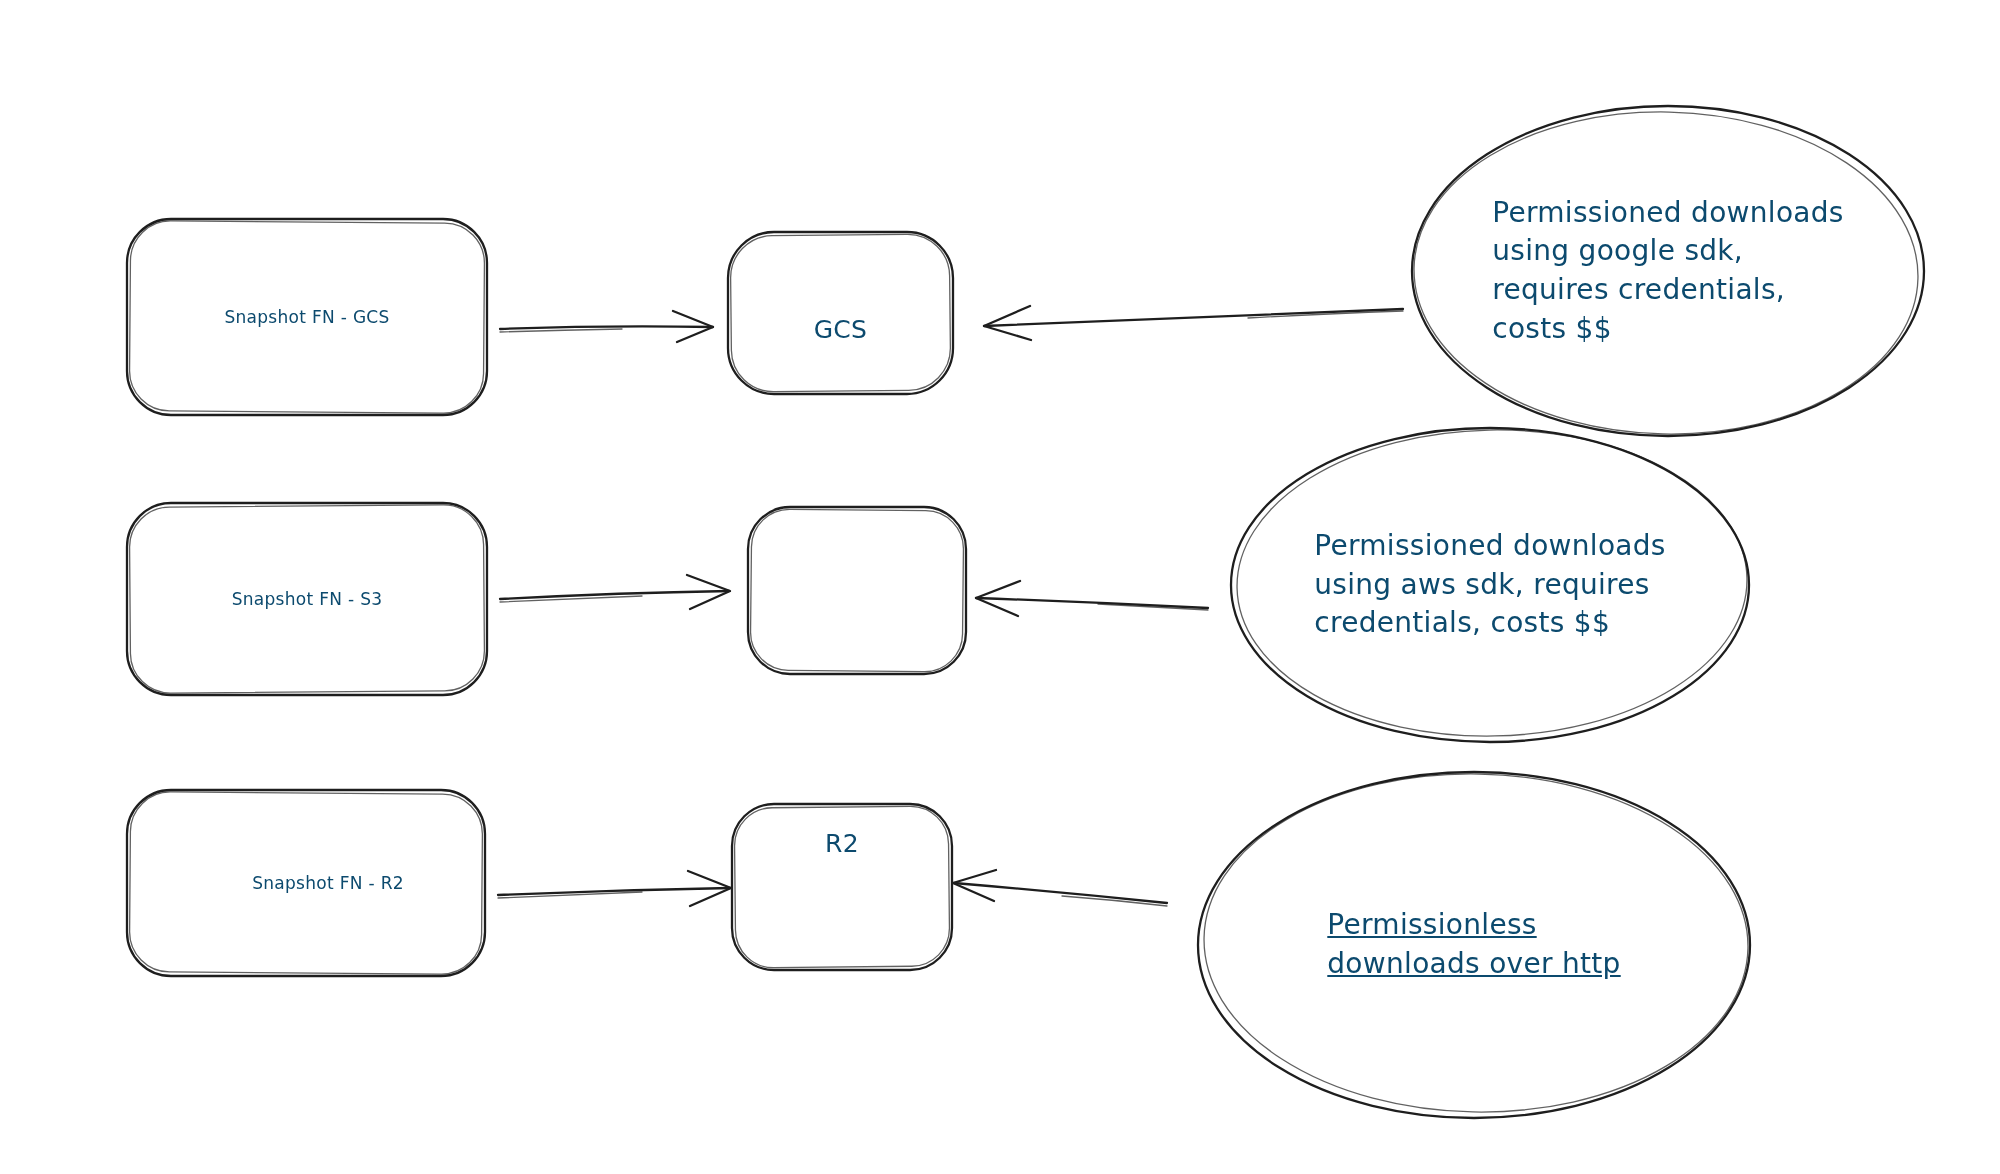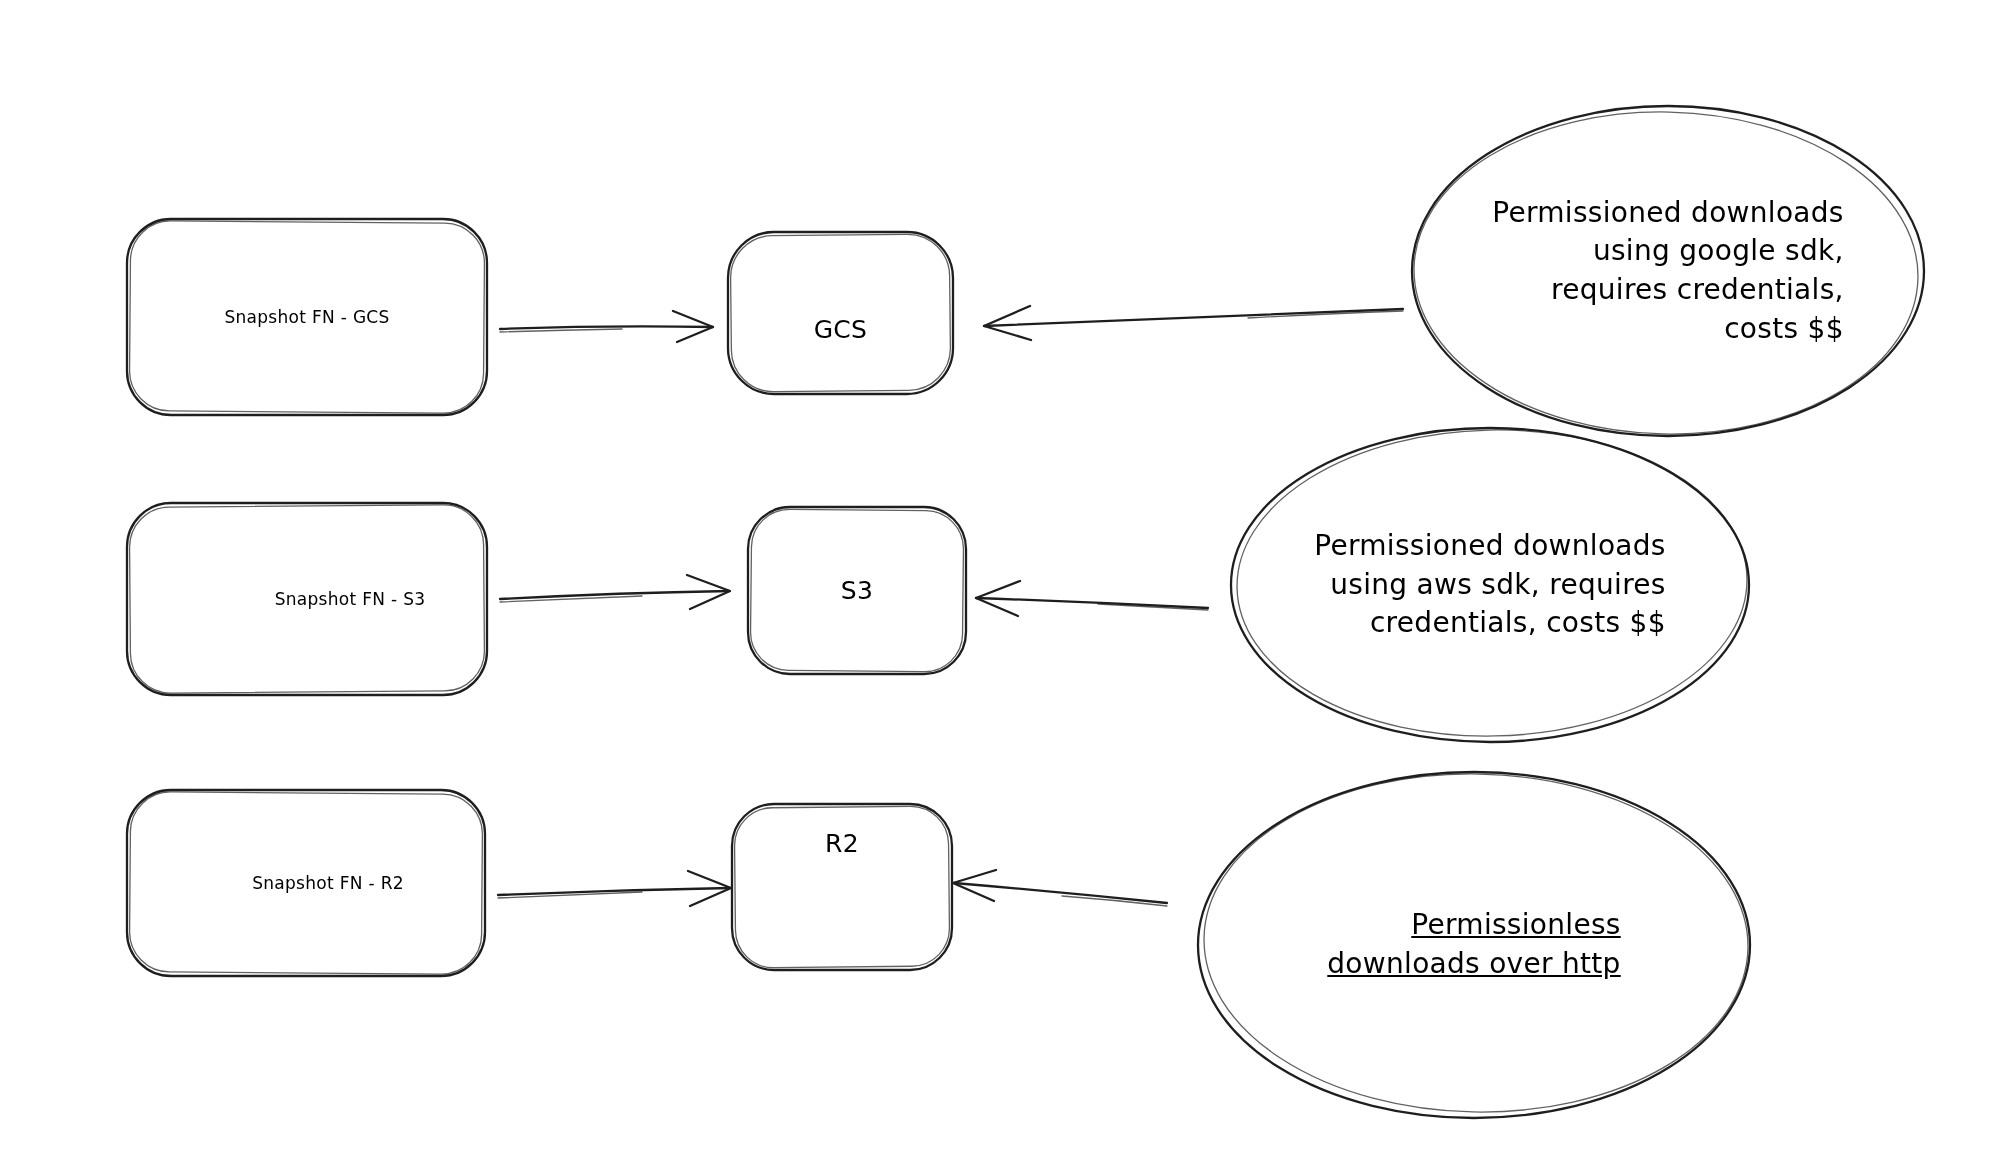--- a/index.html
+++ b/index.html
@@ -30,22 +30,22 @@
   }
   .s2 {
     stroke-width: 1.3;
     opacity: 0.7;
   }
   .label {
     position: absolute;
     display: flex;
     align-items: center;
     justify-content: center;
-    text-align: right;
-    color: #000000;
+    text-align: left;
+    color: #0c4a6e;
     letter-spacing: 0.3px;
     user-select: none;
   }
   .node-label {
     font-size: 17px;
   }
   .target-label {
     font-size: 25px;
   }
   .note-label {
@@ -132,22 +132,21 @@
 
   </svg>
 
   <div class="label node-label" style="left:127px; top:219px; width:360px; height:196px;">Snapshot FN - GCS</div>
   <div class="label target-label" style="left:728px; top:232px; width:225px; height:194px;">GCS</div>
   <div class="label note-label" style="left:1448px; top:151px; width:440px; height:240px;">Permissioned downloads
 using google sdk,
 requires credentials,
 costs $$</div>
 
-  <div class="label node-label" style="left:127px; top:503px; width:360px; height:192px;padding-left:43px;">Snapshot FN - S3</div>
-  <div class="label target-label" style="left:748px; top:507px; width:218px; height:167px;">S3</div>
+  <div class="label node-label" style="left:127px; top:503px; width:360px; height:192px;">Snapshot FN - S3</div>
   <div class="label note-label" style="left:1270px; top:465px; width:440px; height:240px;">Permissioned downloads
 using aws sdk, requires
 credentials, costs $$</div>
 
   <div class="label node-label" style="left:130px; top:790px; width:396px; height:186px;">Snapshot FN - R2</div>
   <div class="label target-label" style="left:732px; top:760px; width:220px; height:166px;">R2</div>
   <div class="label note-label" style="left:1254px; top:825px; width:440px; height:240px;text-decoration:underline;">Permissionless
 downloads over http</div>
 
 </div>

